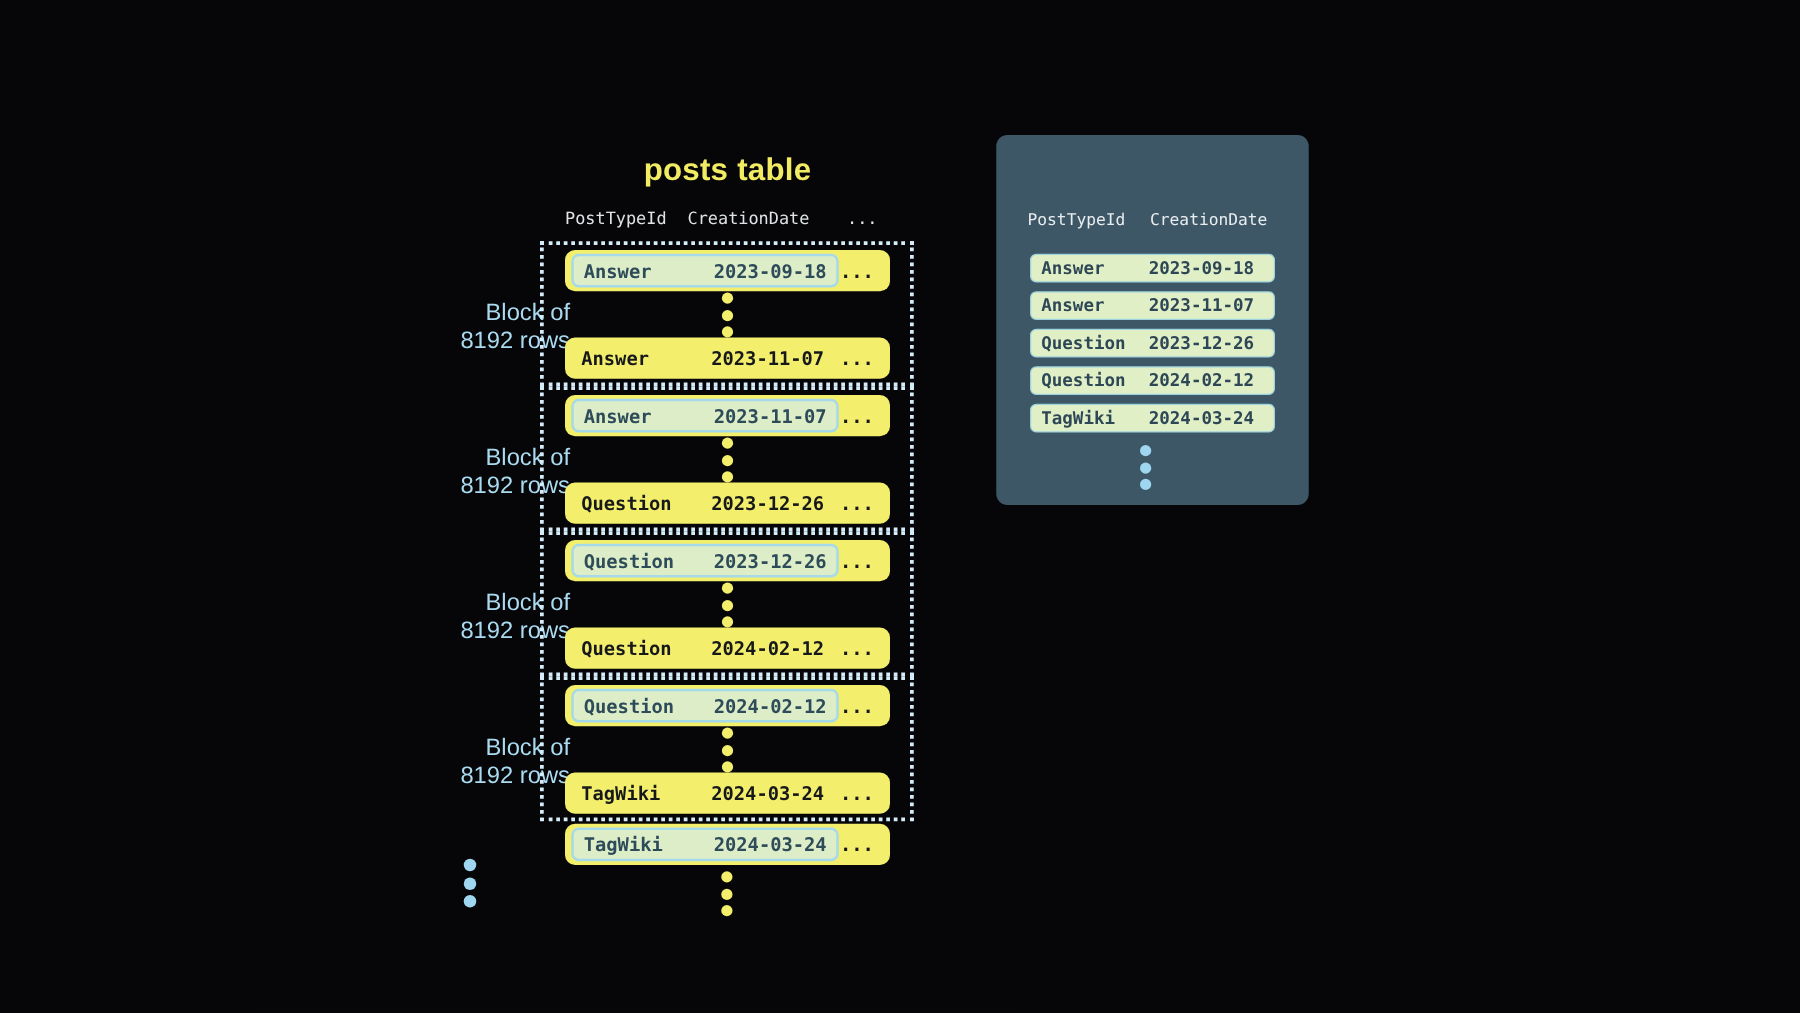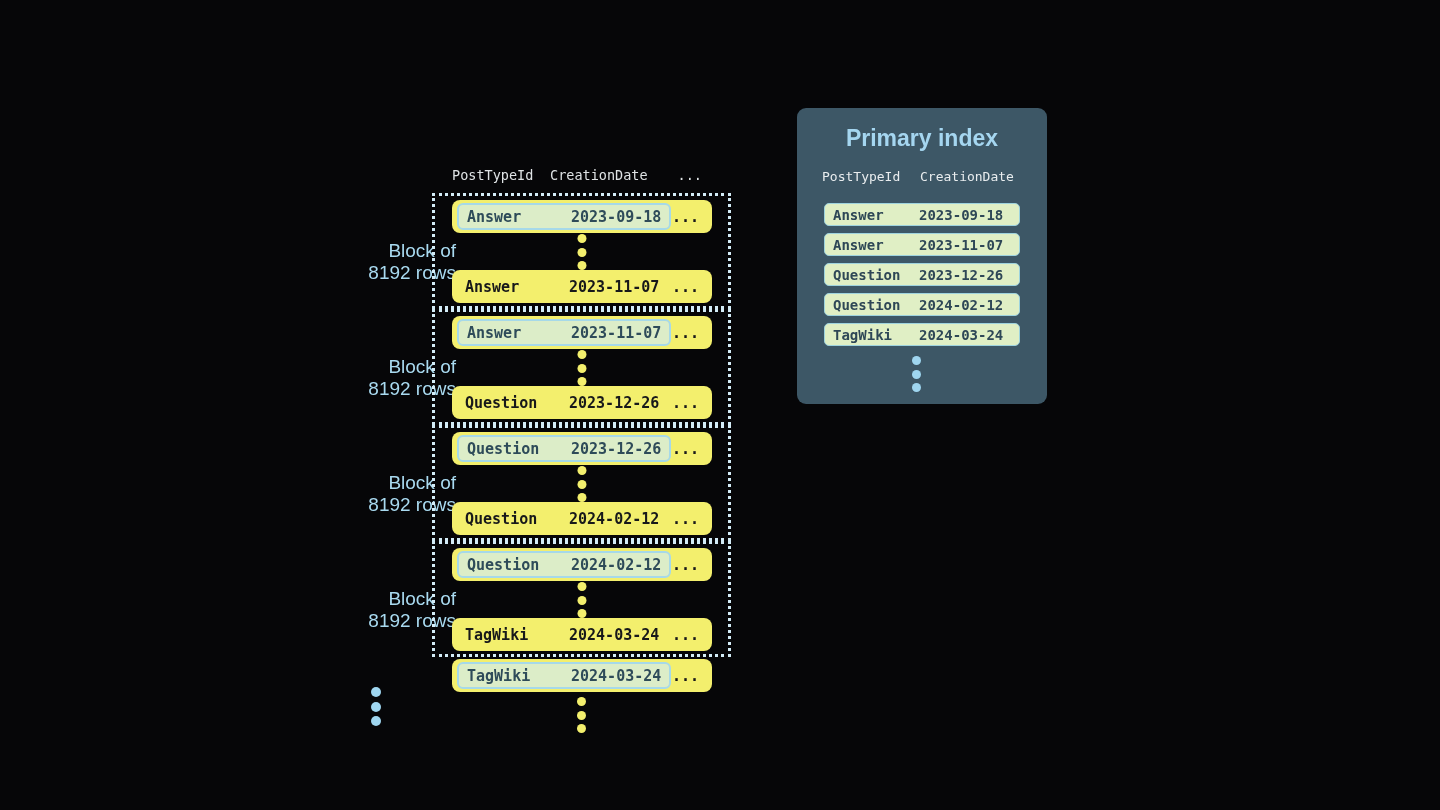--- a/index.html
+++ b/index.html
@@ -119,20 +119,21 @@
     font-size: 14px; font-weight: 700; color: #2e4756;
   }
   .index-row .cell-type { width: 86px; }
   .index-dots { left: 115px; top: 248px; }
 </style>
 </head>
 <body>
 
 <div class="canvas">
 
+  <div class="posts-title">posts table</div>
 
   <div class="posts-header">
     <span class="col-type">PostTypeId</span>
     <span class="col-date">CreationDate</span>
     <span class="col-more">...</span>
   </div>
 
   <div class="block-label" style="top:240px">
     <div>Block of</div>
     <div>8192 rows</div>
@@ -244,21 +245,20 @@
       <span class="dot"></span>
   </div>
 
   <div class="vdots blue left-dots" style="position:absolute">
     <span class="dot"></span>
       <span class="dot"></span>
       <span class="dot"></span>
   </div>
 
   <div class="index-panel">
-    <div class="index-title">Primary index</div>
 
     <div class="index-header">
       <span class="col-type">PostTypeId</span>
       <span class="col-date">CreationDate</span>
     </div>
 
     <div class="index-row" style="top:95px">
       <span class="cell-type">Answer</span>
       <span class="cell-date">2023-09-18</span>
     </div>

